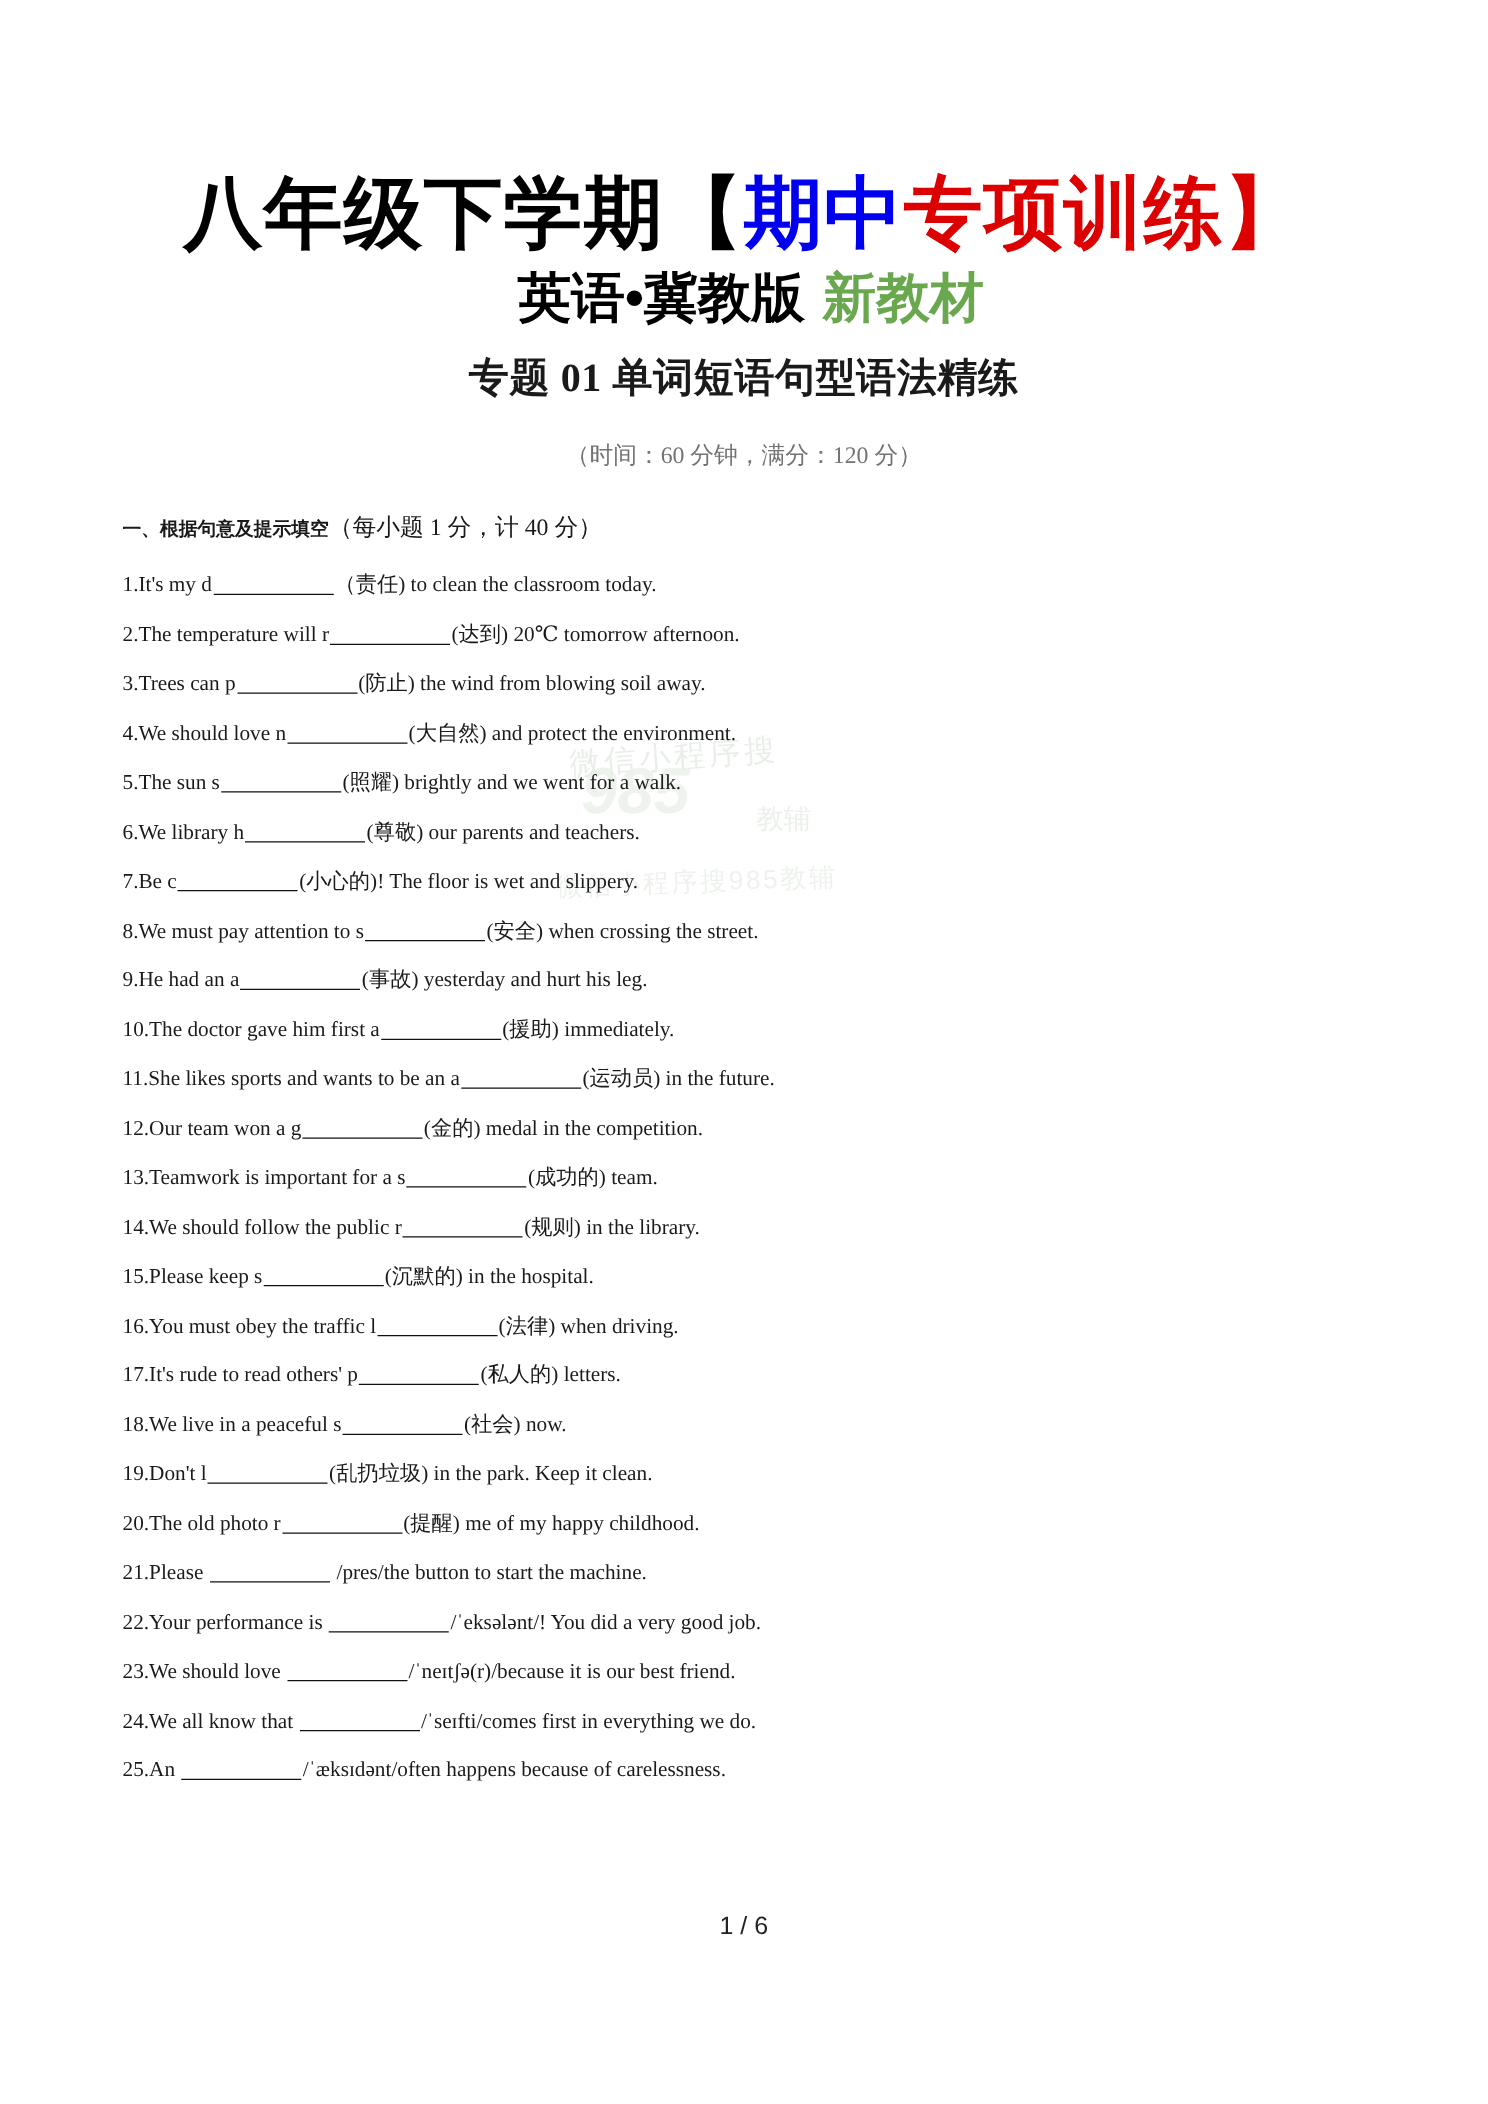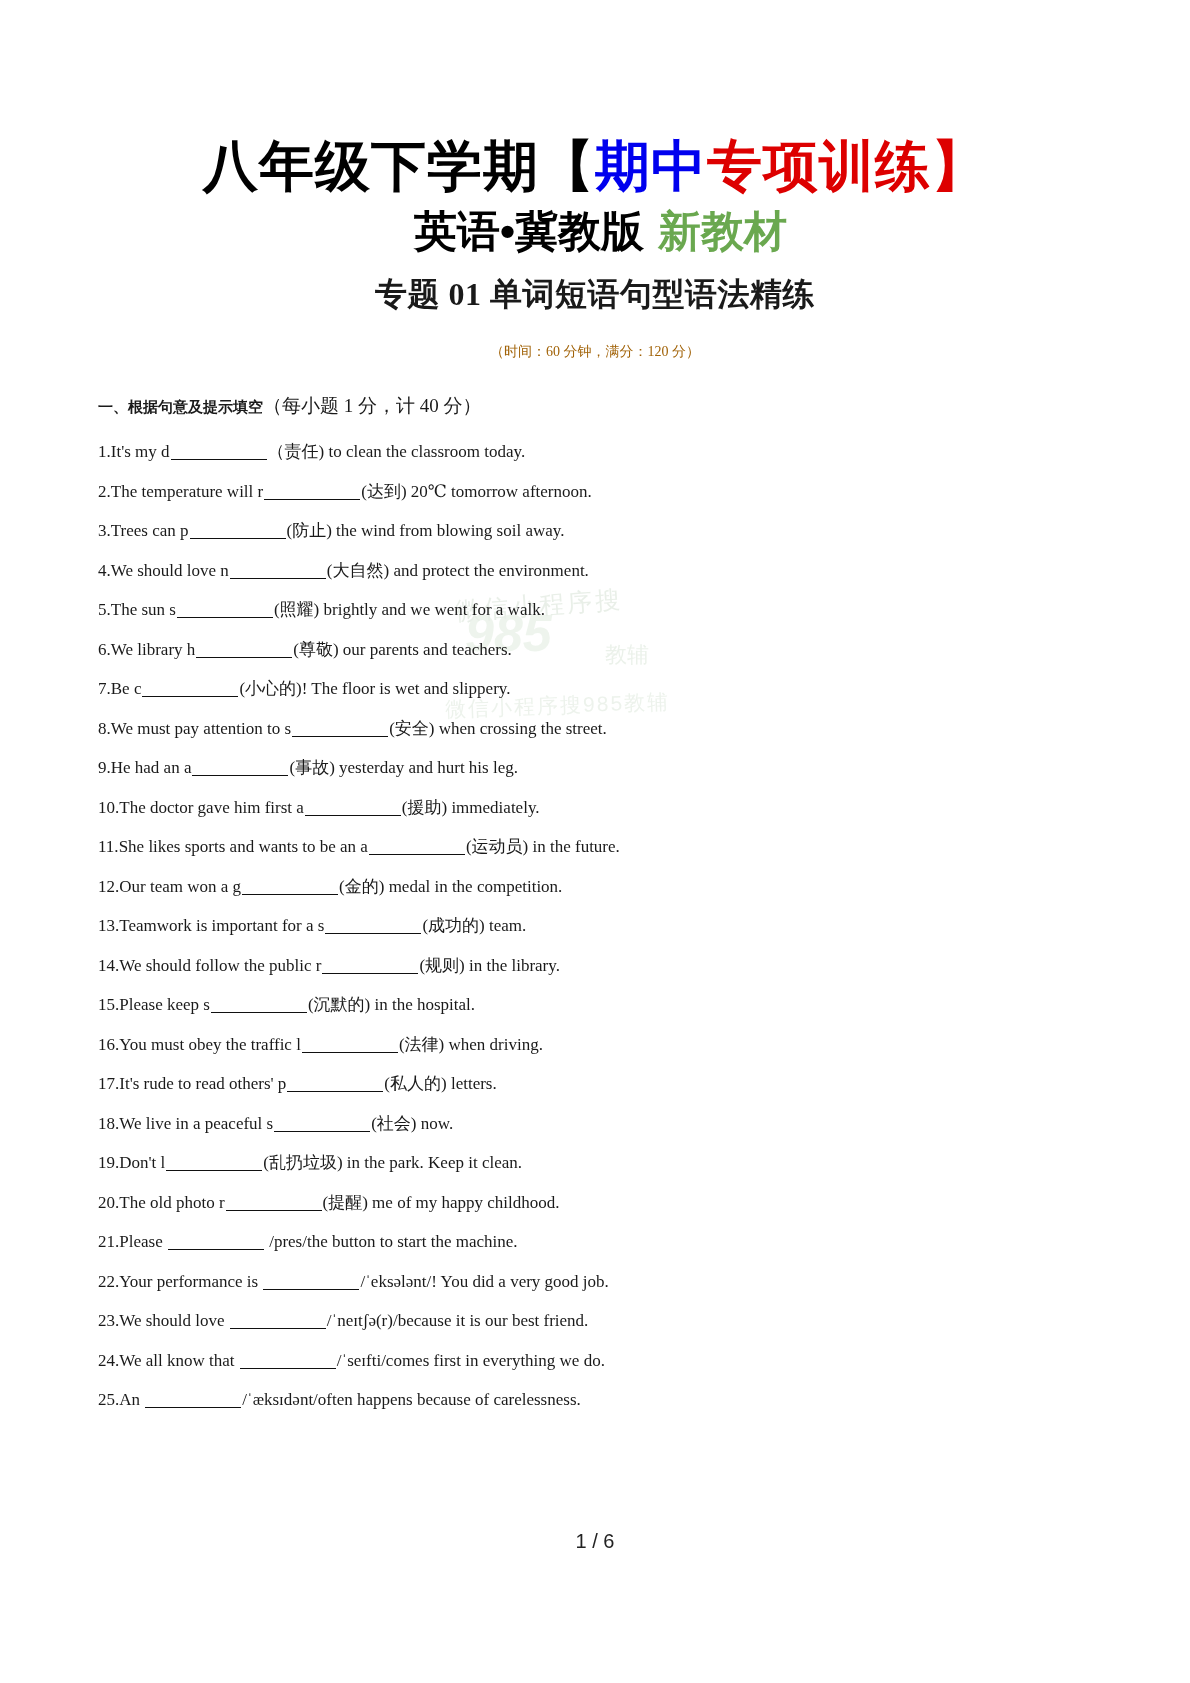--- a/index.html
+++ b/index.html
@@ -76,21 +76,21 @@
   
   .doc-body {
     position: relative;
     z-index: 2;
   }
 
   .title-main {
     text-align: center;
     font-family: "Liberation Sans", "DejaVu Sans", sans-serif;
     font-weight: bold;
-    font-size: 55px;
+    font-size: 63px;
     line-height: 1.05;
     margin: 0;
     padding-top: 138px;
     letter-spacing: 1px;
     white-space: nowrap;
   }
   .t-black { color: #000000; }
   .t-blue  { color: #0000ee; }
   .t-red   { color: #dd0000; }
   .t-green { color: #6aa84f; }
@@ -111,23 +111,23 @@
     font-family: "Liberation Serif", "DejaVu Serif", serif;
     font-weight: bold;
     font-size: 32px;
     margin: 18px 0 0 0;
     letter-spacing: 0.5px;
   }
 
   .exam-meta {
     text-align: center;
     font-family: "Liberation Serif", "DejaVu Serif", serif;
-    font-size: 14px;
+    font-size: 19px;
     margin: 26px 0 0 0;
-    color: #a16207;
+    color: #737373;
   }
 
   
   .section-head {
     margin: 32px 0 0 98px;
     font-size: 20px;
     font-family: "Liberation Serif", "DejaVu Serif", serif;
   }
   .section-head .sh-bold {
     font-weight: bold;

